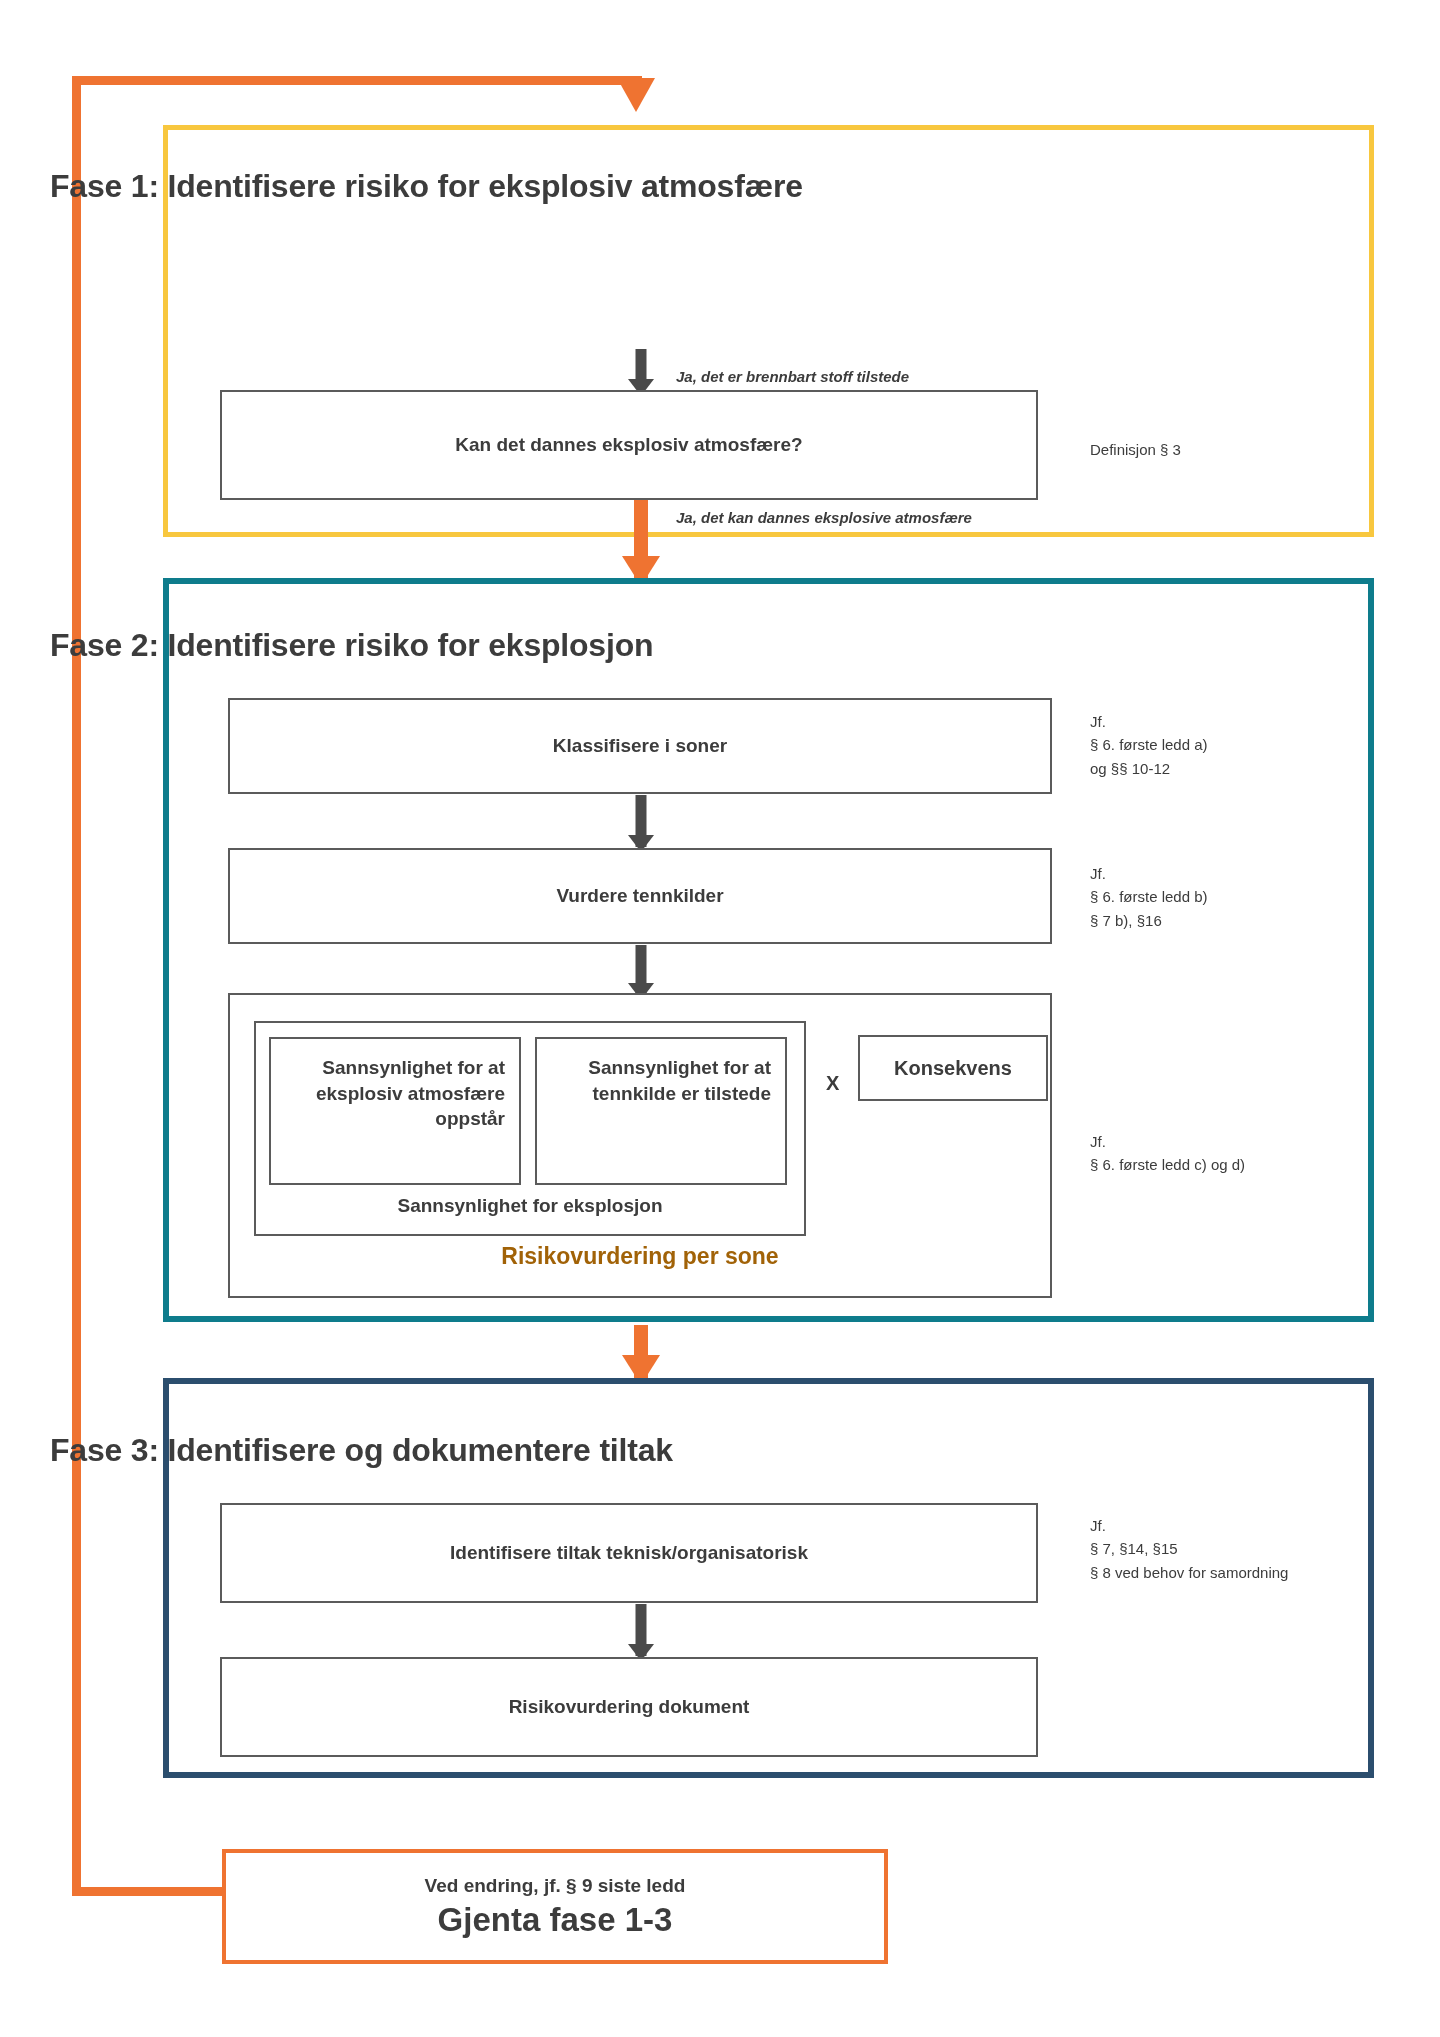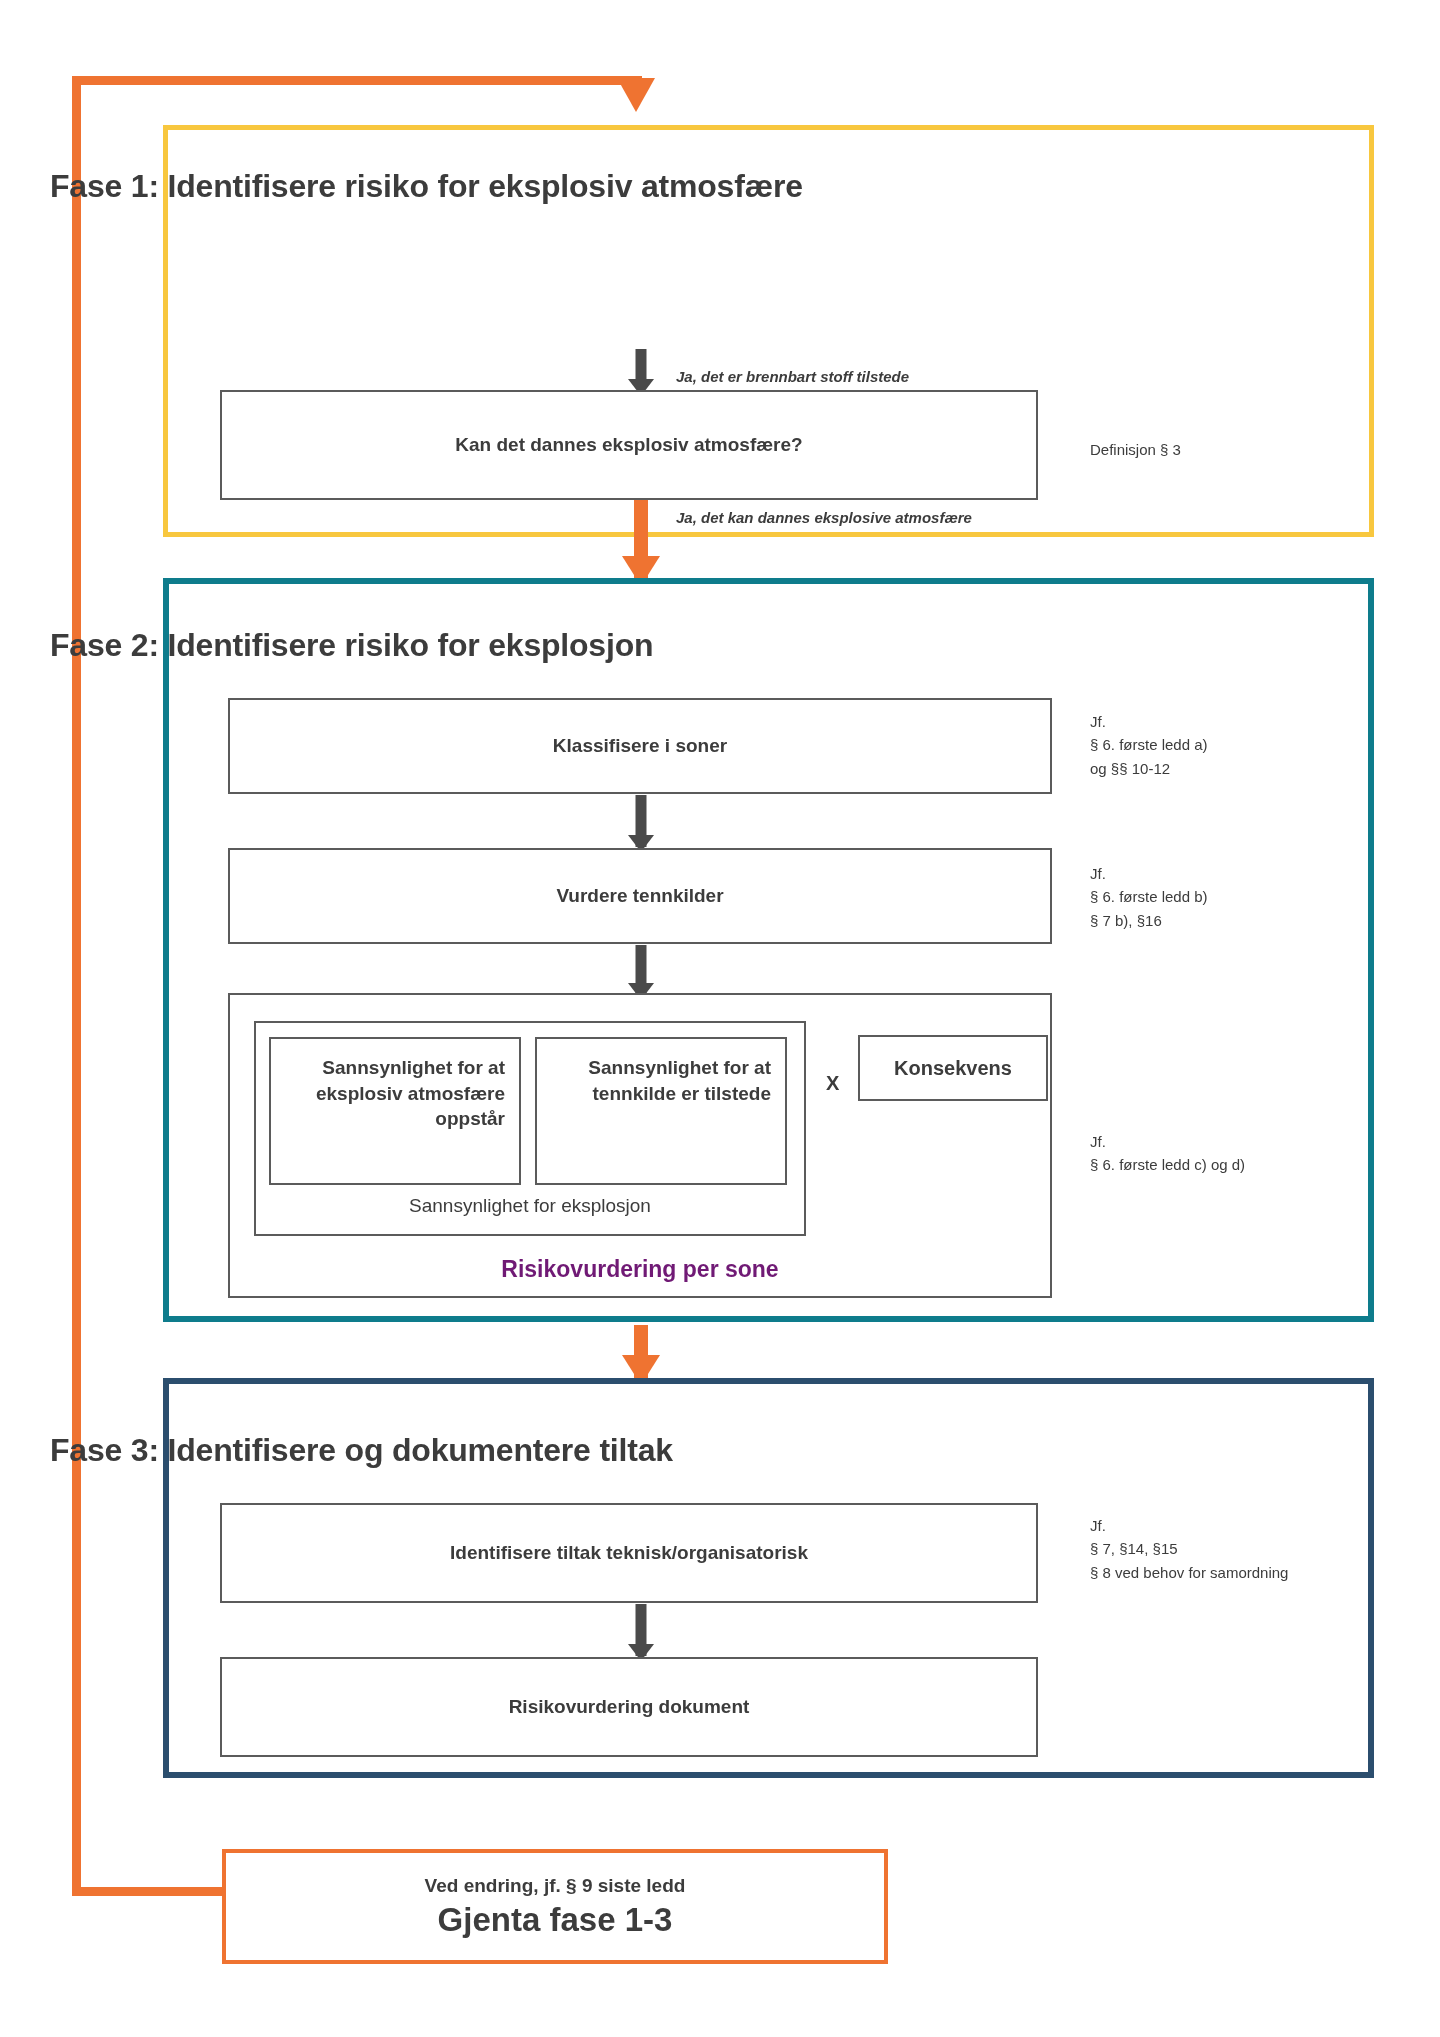--- a/index.html
+++ b/index.html
@@ -179,46 +179,46 @@
     text-align: right;
   }
   .risk-sub-a { left: 13px; }
   .risk-sub-b { left: 279px; }
 
   .risk-prob-label {
     position: absolute;
     left: 0; right: 0; top: 172px;
     text-align: center;
     font-size: 19px;
-    font-weight: normal;
+    font-weight: bold;
     color: #3c3c3c;
   }
   .risk-mult {
     position: absolute;
     left: 596px; top: 77px;
     font-size: 20px;
     font-weight: bold;
     color: #3c3c3c;
   }
   .risk-konsekvens {
     position: absolute;
     left: 628px; top: 40px; width: 190px; height: 66px;
     box-sizing: border-box;
     border: 2px solid #5b5b5b;
     background: #ffffff;
     display: flex; align-items: center; justify-content: center;
     font-size: 20px; font-weight: bold; color: #3c3c3c;
   }
   .risk-zone-label {
     position: absolute;
-    left: 0; right: 0; top: 261px;
+    left: 0; right: 0; top: 248px;
     text-align: center;
     font-size: 23px;
     font-weight: bold;
-    color: #701a75;
+    color: #a16207;
   }
 
   
   .repeat-box {
     position: absolute;
     left: 222px; top: 1849px; width: 666px; height: 115px;
     box-sizing: border-box;
     border: 4px solid #EF7331;
     background: #ffffff;
     display: flex;

